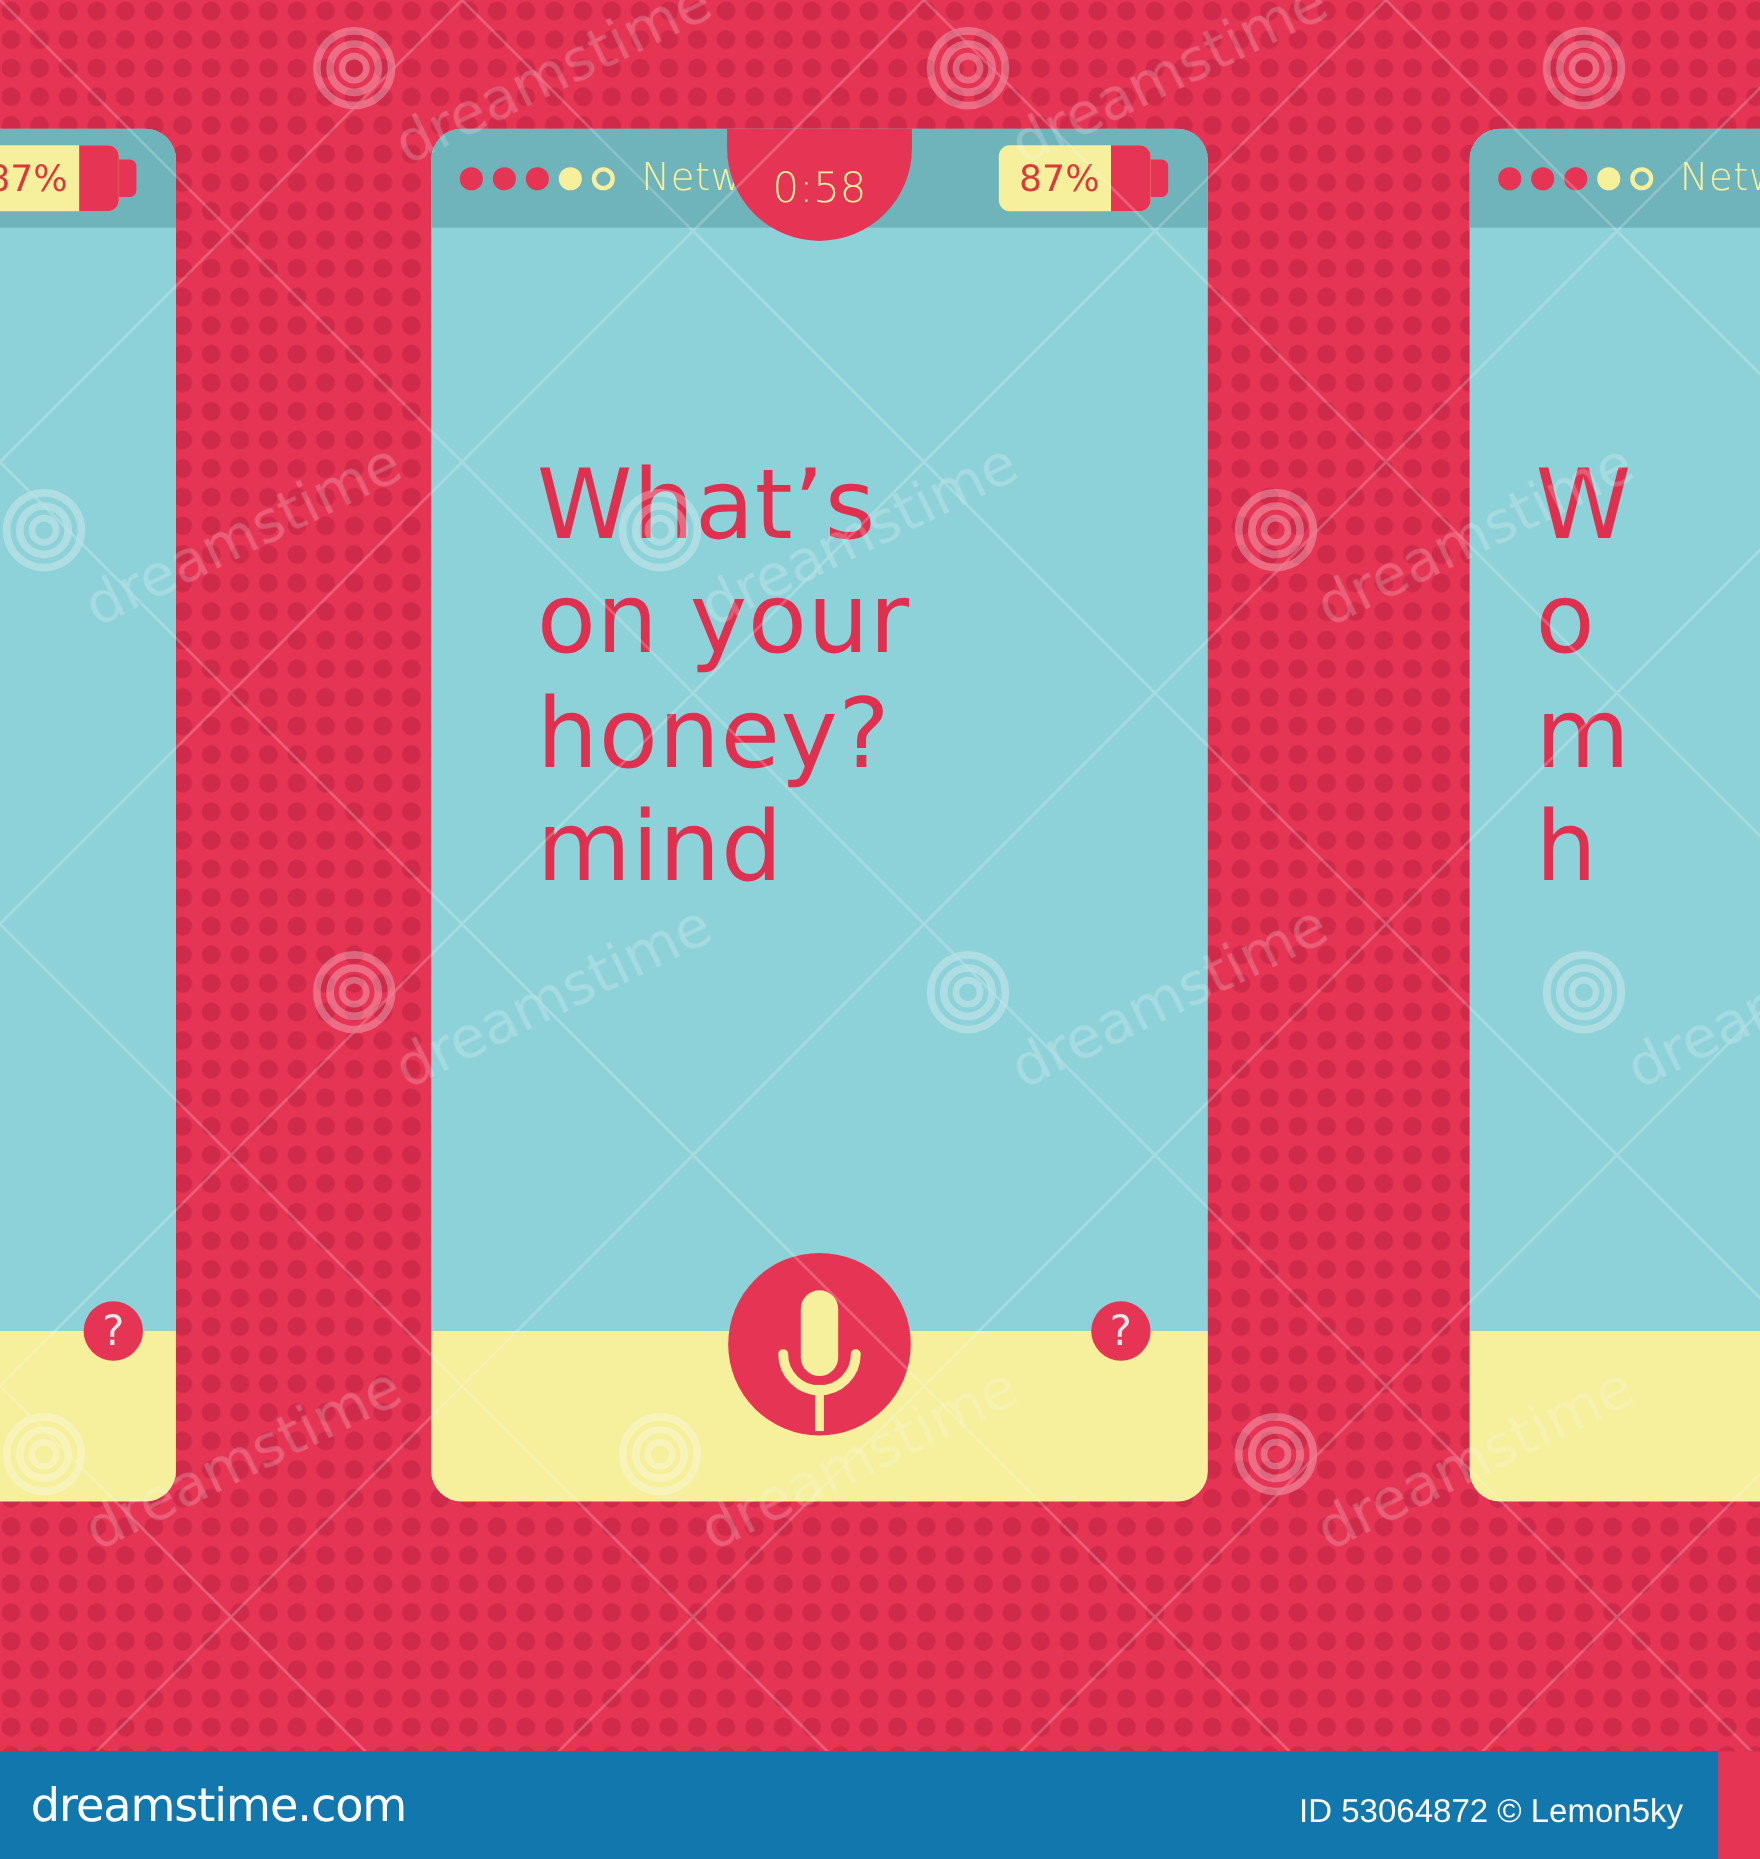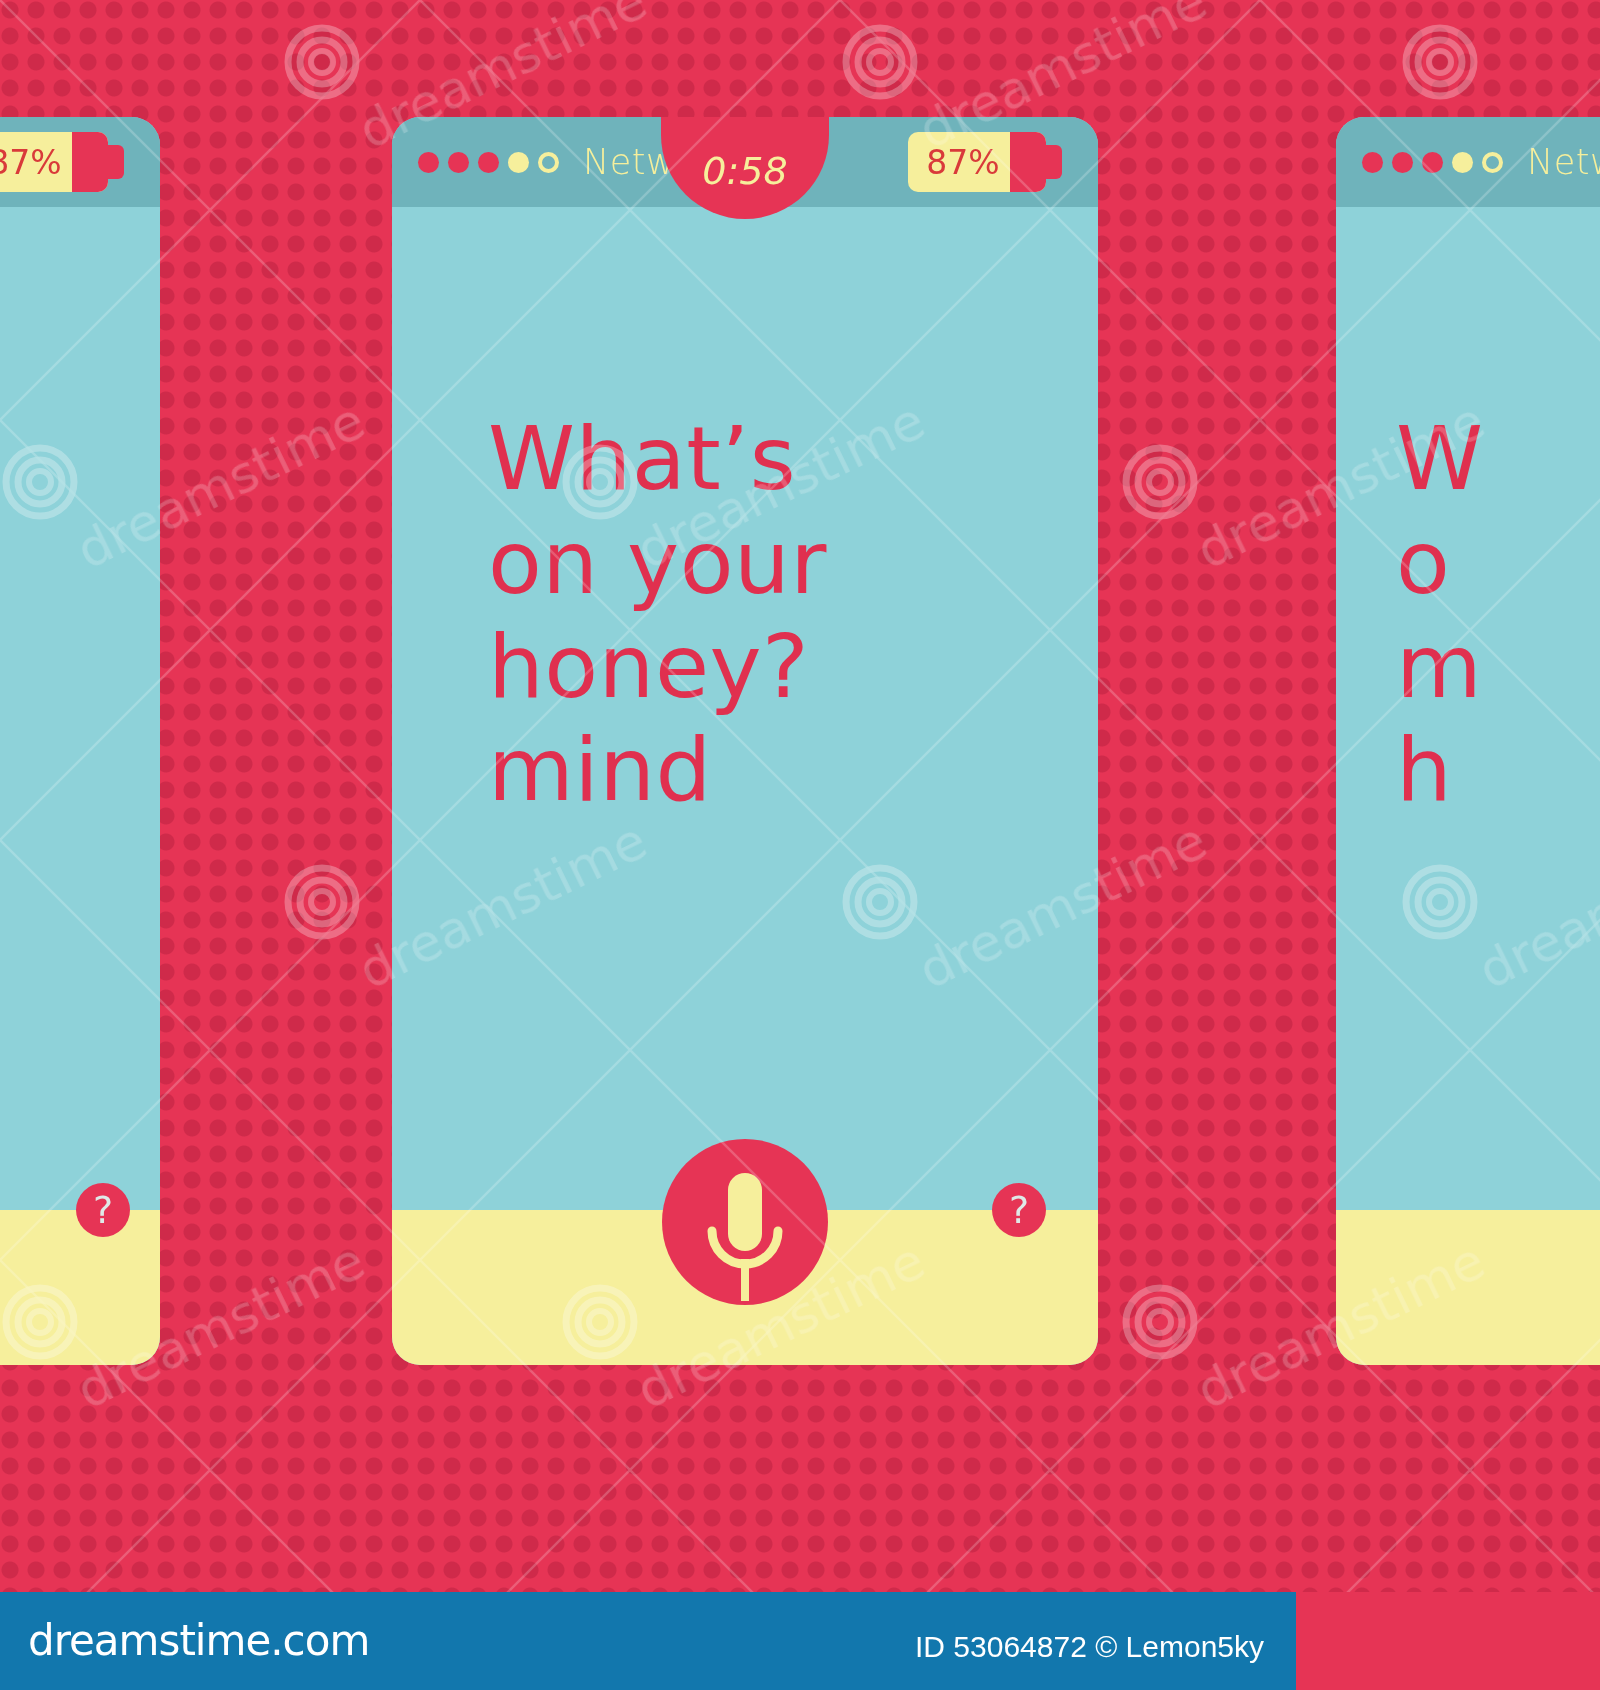--- a/index.html
+++ b/index.html
@@ -56,21 +56,21 @@
 
   
   .timer-bubble{
     position:absolute; left:50%; transform:translateX(-50%);
     top:-8px; width:168px; height:110px;
     background:#e63455; border-radius:0 0 84px 84px;
     display:flex; align-items:center; justify-content:center;
     padding-top:14px;
   }
   .timer-bubble span{
-    color:#f6ef9c; font-size:38px; font-family:"DejaVu Sans", sans-serif; font-weight:300;font-style:italic;
+    color:#f6ef9c; font-size:38px; font-family:"DejaVu Sans", sans-serif; font-weight:300;
   }
 
   
   .battery{
     position:absolute; right:36px; top:50%; transform:translateY(-50%);
     display:flex; align-items:center;
   }
   .bat-body{
     position:relative; width:138px; height:60px; border-radius:10px;
     background:#f6ef9c; display:flex; align-items:center; justify-content:center;
@@ -130,21 +130,21 @@
   #help-left-phone{ right:30px; bottom:128px; }
 
   
   #watermark{
     position:absolute; left:0; top:0; width:1600px; height:1592px;
     pointer-events:none; z-index:40; opacity:.38;
   }
 
   
   #footer{
-    position:absolute; left:0; top:1592px; width:1296px; height:98px;
+    position:absolute; left:0; top:1592px; width:1562px; height:98px;
     background:#1277ad; z-index:50;
   }
   #ds-logo{
     position:absolute; left:28px; top:24px;
     color:#ffffff; font-size:42px; font-weight:400;
     font-family:"DejaVu Sans", sans-serif; letter-spacing:-1px;
   }
   #ds-id{
     position:absolute; right:32px; top:38px;
     color:#ffffff; font-size:30px; font-weight:400;

